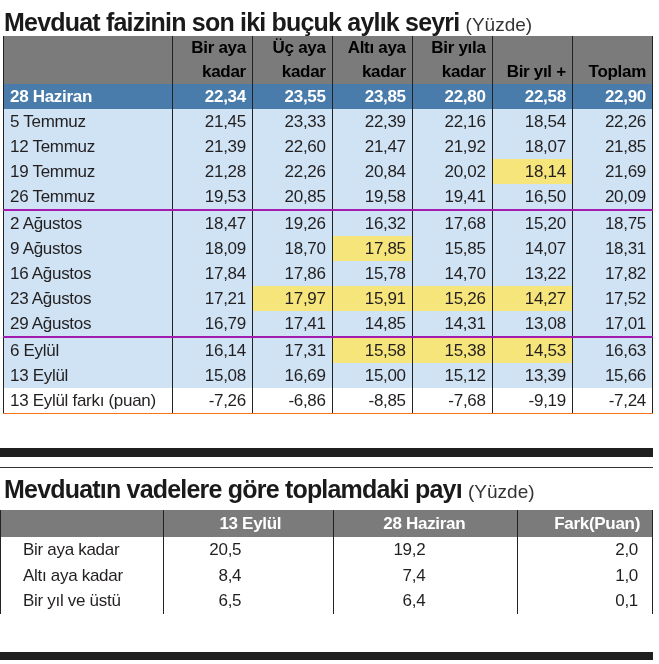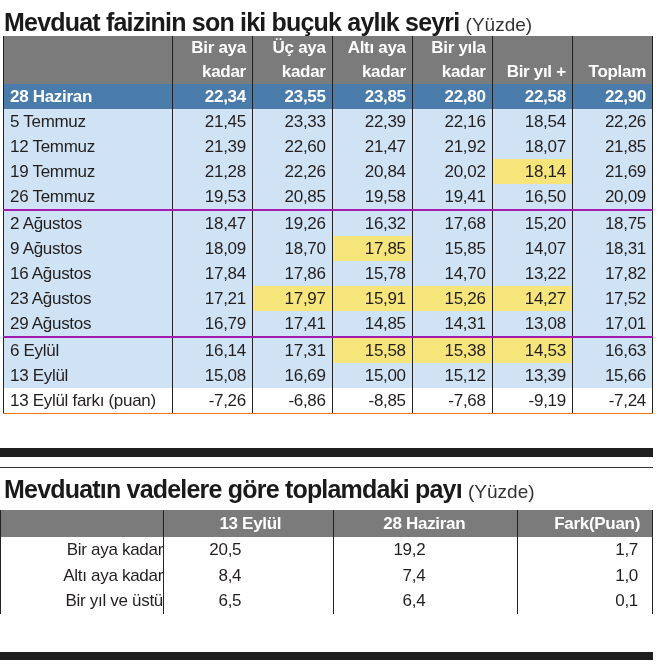--- a/index.html
+++ b/index.html
@@ -9,21 +9,21 @@
              letter-spacing: -0.8px; color: #1a1a1a; white-space: nowrap; }
     .title .unit { font-weight: normal; font-size: 19px; letter-spacing: 0; color: #333; }
     #t1 { top: 8px; }
     #t2 { top: 475px; }
 
     
     .tbl1 { position: absolute; left: 3px; top: 36px; width: 650px; border-collapse: collapse;
             font-family: "Liberation Sans", sans-serif; font-stretch: condensed; }
     .tbl1 td, .tbl1 th { padding: 0 6px 0 6px; border-left: 1px solid #222; border-right: 1px solid #222;
             font-size: 17px; line-height: 25px; height: 25px; white-space: nowrap; letter-spacing: -0.3px; }
-    .tbl1 th { background: #7b7b7b; color: #ffffff; font-weight: bold; text-align: right;
+    .tbl1 th { background: #7b7b7b; color: #000000; font-weight: bold; text-align: right;
                vertical-align: bottom; line-height: 24px; font-size: 17px; }
     .tbl1 th.first { width: 157px; }
     .tbl1 th.num { width: 68px; }
     .tbl1 td { text-align: right; background: #cfe3f4; }
     .tbl1 td.label { text-align: left; }
     .tbl1 tr.hl td { background: #4a7cab; color: #fff; font-weight: bold; }
     .tbl1 tr.sep td { border-top: 2px solid #a21caf; }
     .tbl1 tr.diff td { background: #ffffff; vertical-align: bottom; line-height: 25px; }
     .tbl1 tr.last td { border-bottom: 1px solid #f97316; }
     .tbl1 td.yellow { background: #f6e57a; }
@@ -33,21 +33,21 @@
     #bar2 { top: 652px; height: 8px; }
     .thin { position: absolute; left: 0; top: 467px; width: 653px; height: 1px; background: #333; }
 
     
     .tbl2 { position: absolute; left: 0; top: 510px; width: 653px; border-collapse: collapse; }
     .tbl2 th, .tbl2 td { border-left: 1px solid #222; border-right: 1px solid #222;
             font-size: 17px; white-space: nowrap; letter-spacing: -0.3px; }
     .tbl2 th { background: #7b7b7b; color: #fff; font-weight: bold; height: 27px; text-align: right; padding: 0 52px 0 0; }
     .tbl2 th.first { width: 162px; padding: 0; }
     .tbl2 td { height: 25.5px; line-height: 25px; text-align: right; padding: 0 92px 0 0; }
-    .tbl2 td.label { text-align: right; padding: 0 0 0 28px; }
+    .tbl2 td.label { text-align: left; padding: 0 0 0 22px; }
     .tbl2 td.c3 { padding-right: 14px; }
     .tbl2 th.c3 { padding-right: 12px; }
     .tbl2 td.c1 { padding-right: 92px; }
     .tbl2 td.c2 { padding-right: 92px; }
   </style>
 </head>
 <body>
 
 <div id="t1" class="title">
   <span>Mevduat faizinin son iki buçuk aylık seyri</span>
@@ -204,21 +204,21 @@
       <th>13 Eylül</th>
       <th>28 Haziran</th>
       <th class="c3">Fark(Puan)</th>
     </tr>
   </thead>
   <tbody id="tbody2">
       <tr>
         <td class="label">Bir aya kadar</td>
         <td class="c1">20,5</td>
         <td class="c2">19,2</td>
-        <td class="c3">1,7</td>
+        <td class="c3">2,0</td>
       </tr>
       <tr>
         <td class="label">Altı aya kadar</td>
         <td class="c1">8,4</td>
         <td class="c2">7,4</td>
         <td class="c3">1,0</td>
       </tr>
       <tr>
         <td class="label">Bir yıl ve üstü</td>
         <td class="c1">6,5</td>

